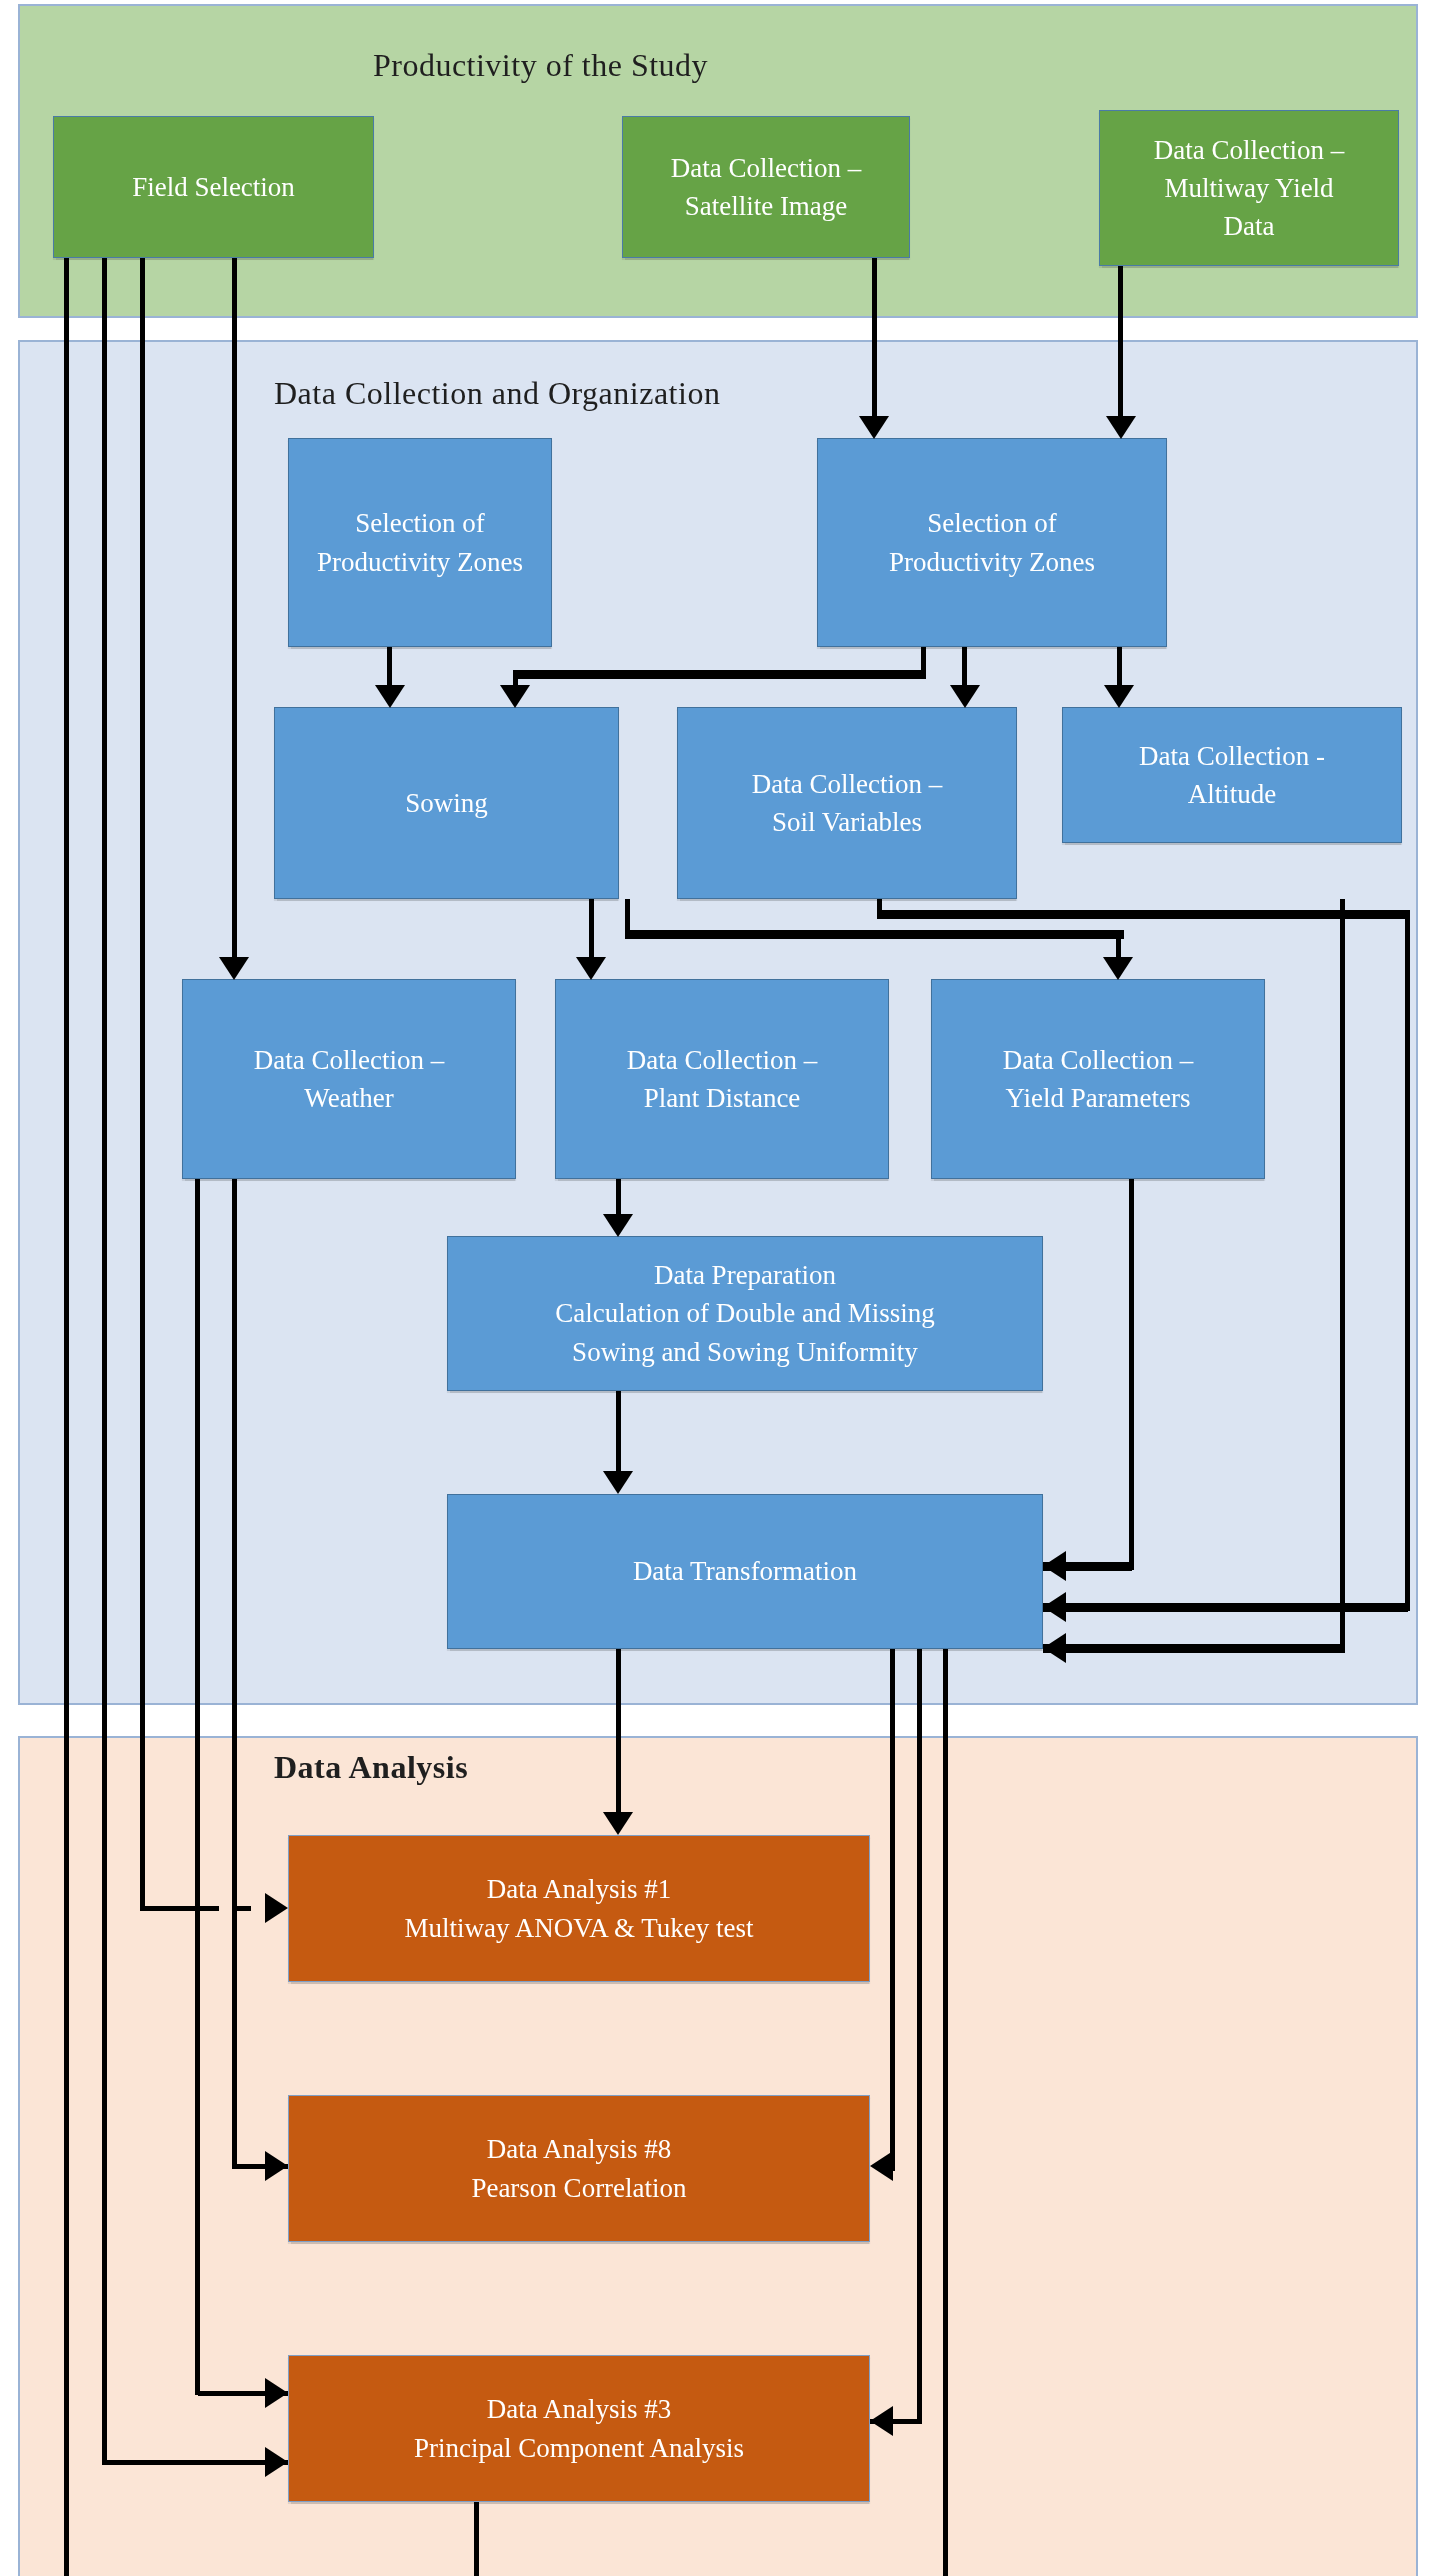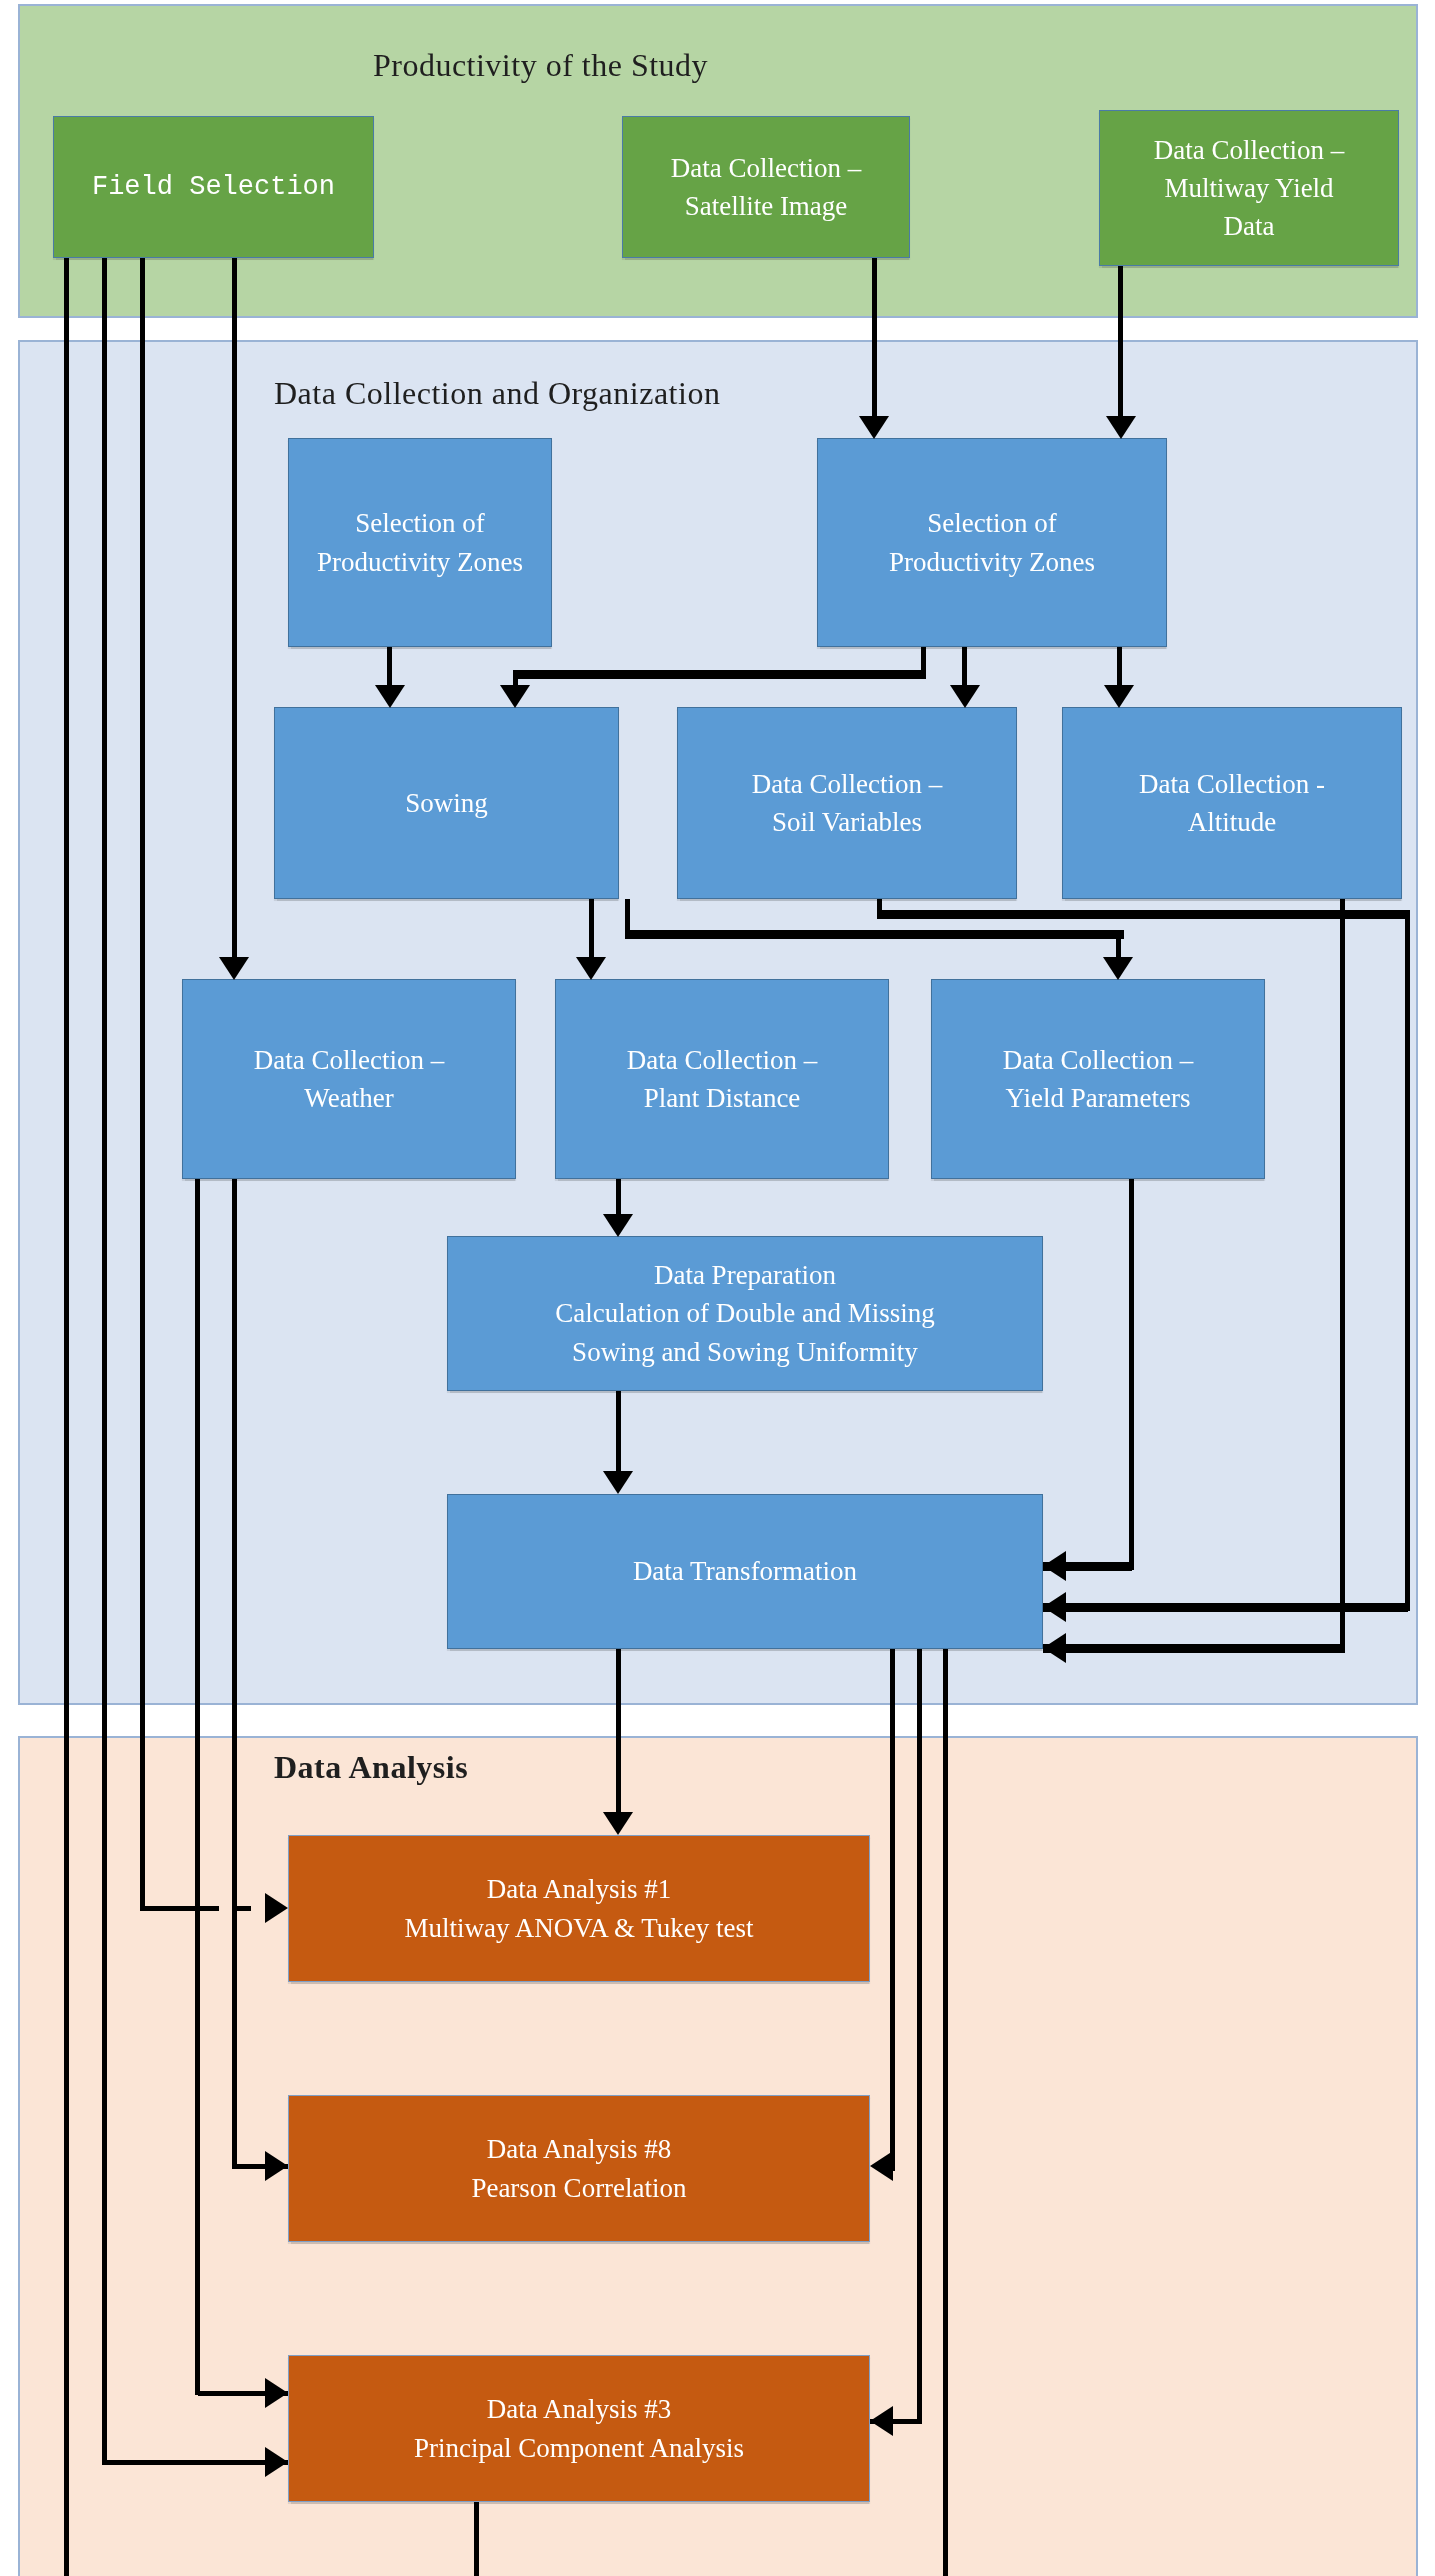--- a/index.html
+++ b/index.html
@@ -66,21 +66,21 @@
     <div class="seg" style="left: 616px; top: 1391px; width: 5.2px; height: 82px;"></div>
     <div class="seg" style="left: 616px; top: 1649px; width: 5.2px; height: 166px;"></div>
     <div class="seg" style="left: 890px; top: 1649px; width: 5.2px; height: 522px;"></div>
     <div class="seg" style="left: 917px; top: 1649px; width: 5.2px; height: 775px;"></div>
     <div class="seg" style="left: 943px; top: 1649px; width: 5.2px; height: 1043px;"></div>
     <div class="seg" style="left: 870px; top: 2419px; width: 49px; height: 5.2px;"></div>
     <div class="seg" style="left: 474px; top: 2502px; width: 5.2px; height: 93px;"></div>
     <div class="seg" style="left: 105px; top: 2460px; width: 183px; height: 5.2px;"></div>
     <div class="seg" style="left: 143px; top: 1906px; width: 58px; height: 5.2px;"></div>
     <div class="seg dashed" style="left: 201px; top: 1906px; width: 64px; height: 5.2px;"></div>
-    <div class="node green" style="left: 53px; top: 116px; width: 321px; height: 142px; font-family: Liberation Mono, monospace;">
+    <div class="node green" style="left: 53px; top: 116px; width: 321px; height: 142px;">
       <span>Field Selection</span>
     </div>
     <div class="node green" style="left: 622px; top: 116px; width: 288px; height: 142px;">
       <span>Data Collection –</span>
       <span>Satellite Image</span>
     </div>
     <div class="node green" style="left: 1099px; top: 110px; width: 300px; height: 156px;">
       <span>Data Collection –</span>
       <span>Multiway Yield</span>
       <span>Data</span>
@@ -93,21 +93,21 @@
       <span>Selection of</span>
       <span>Productivity Zones</span>
     </div>
     <div class="node blue" style="left: 274px; top: 707px; width: 345px; height: 192px; justify-content: center;">
       <span>Sowing</span>
     </div>
     <div class="node blue" style="left: 677px; top: 707px; width: 340px; height: 192px;">
       <span>Data Collection –</span>
       <span>Soil Variables</span>
     </div>
-    <div class="node blue" style="left: 1062px; top: 707px; width: 340px; height: 192px;">
+    <div class="node blue" style="left: 1062px; top: 707px; width: 340px; height: 136px;">
       <span>Data Collection -</span>
       <span>Altitude</span>
     </div>
     <div class="node blue" style="left: 182px; top: 979px; width: 334px; height: 200px;">
       <span>Data Collection –</span>
       <span>Weather</span>
     </div>
     <div class="node blue" style="left: 555px; top: 979px; width: 334px; height: 200px;">
       <span>Data Collection –</span>
       <span>Plant Distance</span>

